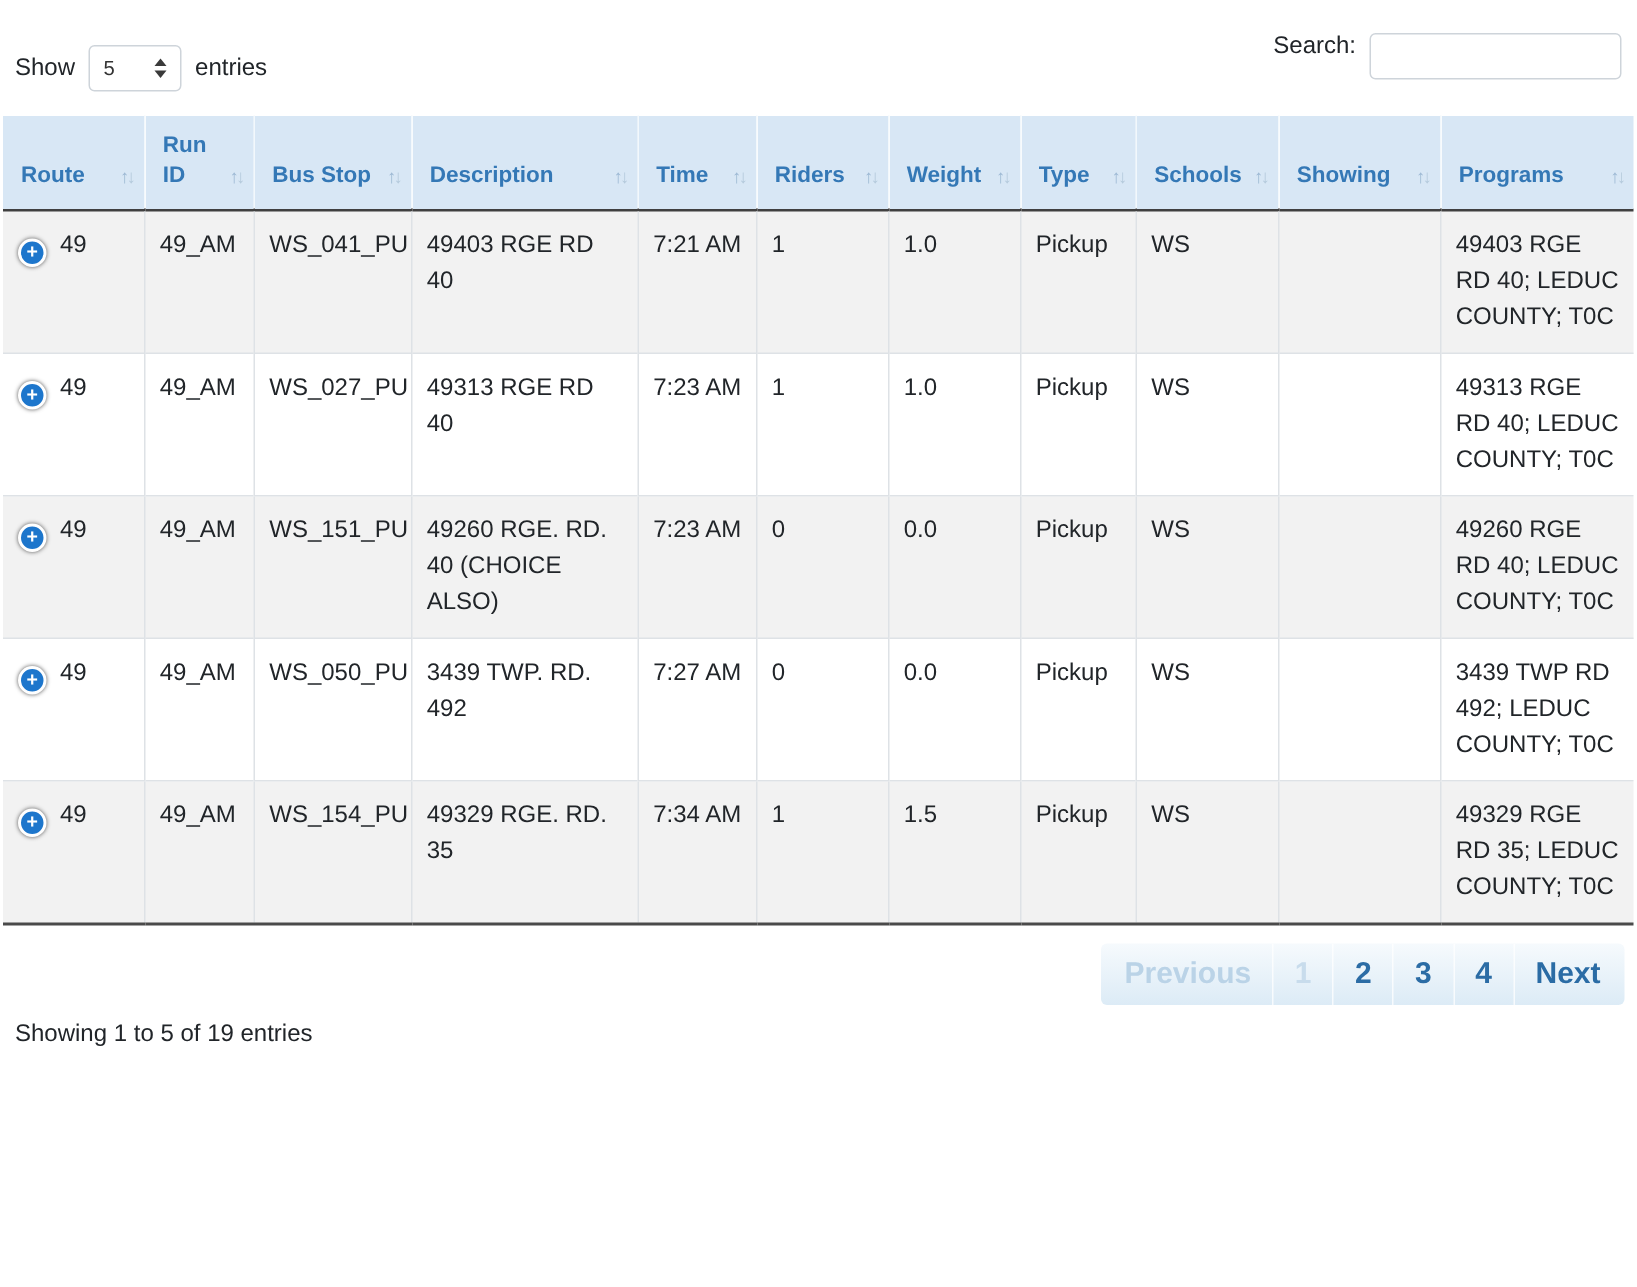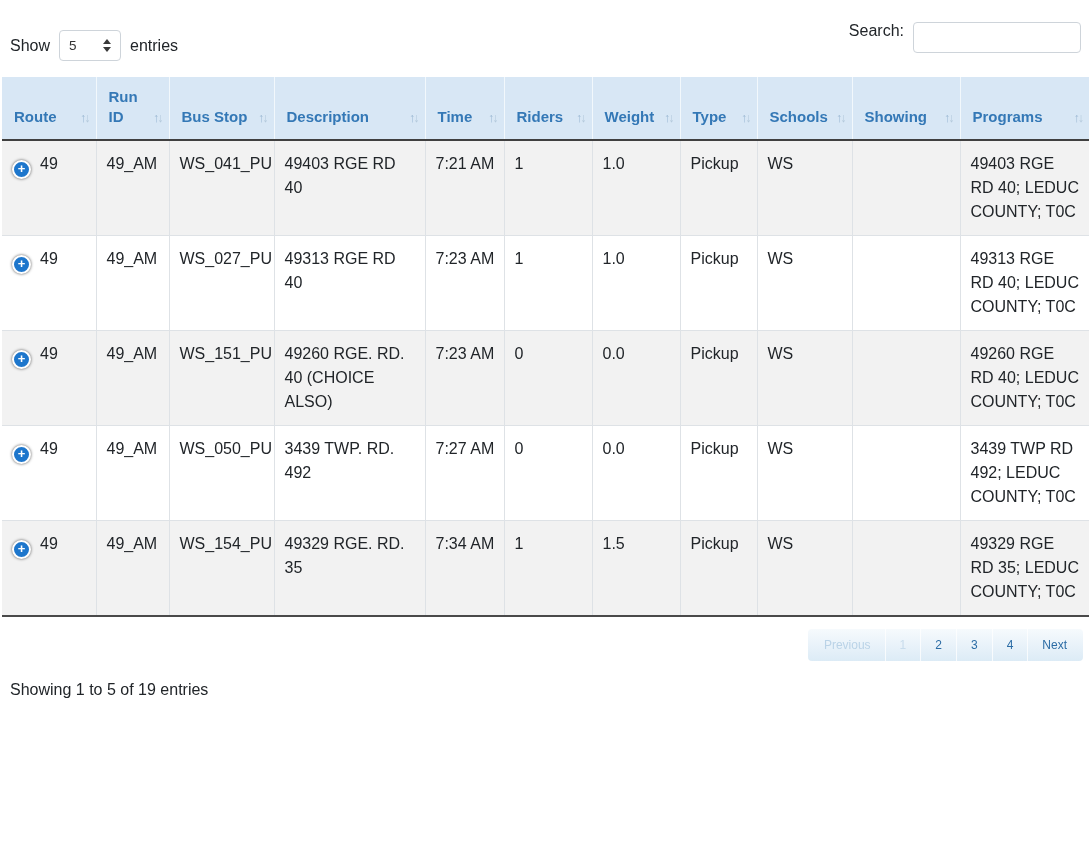--- a/index.html
+++ b/index.html
@@ -63,21 +63,21 @@
   .plus{font-size:13px;font-weight:bold;line-height:1;margin-top:-1px;}
 
   
   .bottom-bar{display:flex;justify-content:space-between;align-items:flex-start;margin-top:12px;padding:0 6px 0 8px;}
   .info{padding-top:8px;color:#212529;margin-top:44px;}
   .pagination{
     display:flex;border-radius:4px;overflow:hidden;
     background:linear-gradient(#f6fafd,#dcebf6);
   }
   .page-btn{
-    padding:9px 14px;font-weight:normal;font-size:12px;
+    padding:9px 14px;font-weight:bold;font-size:20px;
     color:#2b6ca5;text-decoration:none;cursor:pointer;
     border-left:1px solid rgba(255,255,255,0.75);
   }
   .page-btn:first-child{border-left:none;padding-left:16px;}
   .page-btn:last-child{padding-right:16px;}
   .page-btn.disabled{color:#bad3e7;cursor:default;}
   .page-btn.current{color:#c8dcec;}
 </style>
 </head>
 <body>

